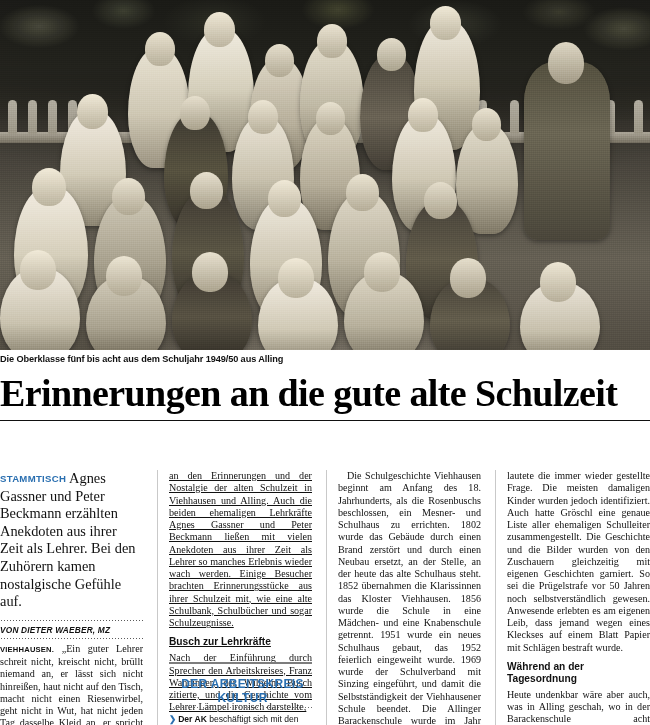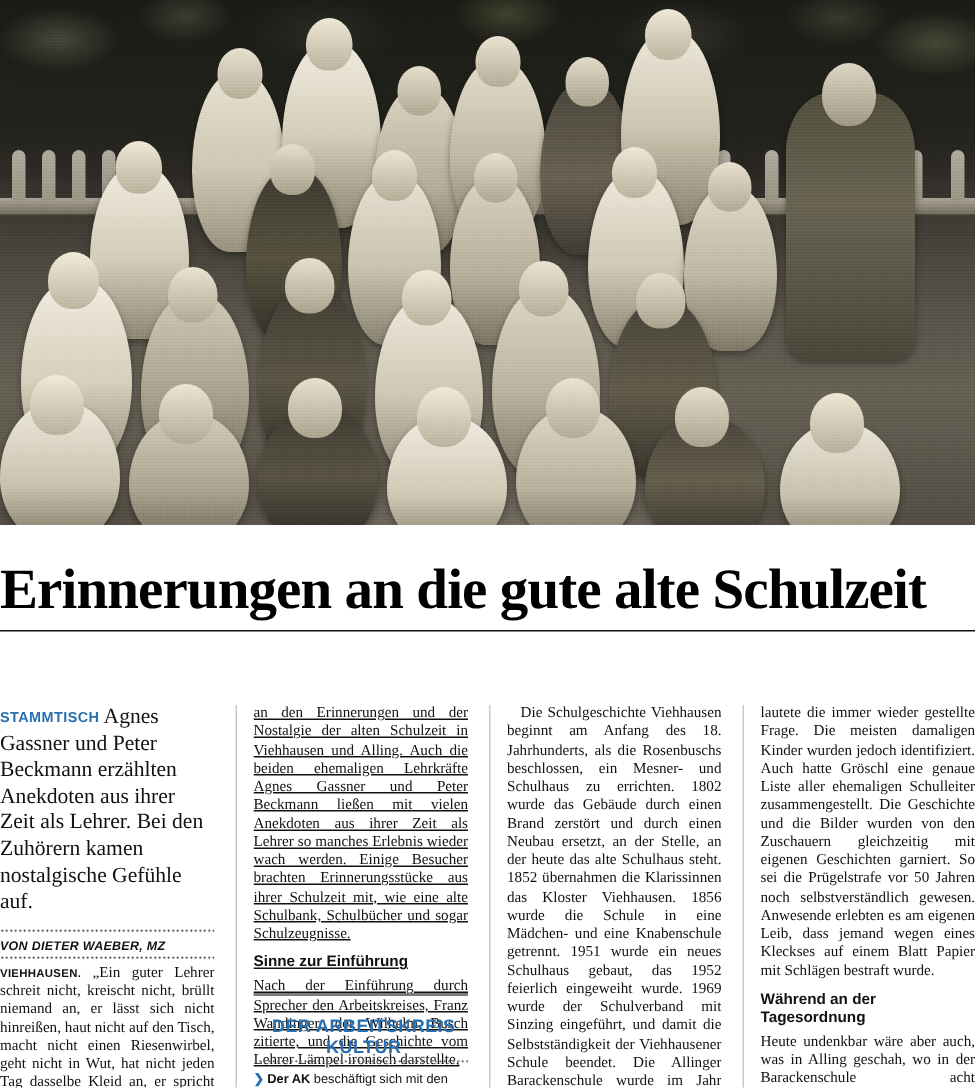--- a/index.html
+++ b/index.html
@@ -357,20 +357,21 @@
 
     <div class="figure" style="left:430px; top:278px; width:80px; height:86px; background:linear-gradient(180deg,#4a453b 0%,#635d4c 50%,#39352d 100%);"></div>
     <div class="head" style="left:450px; top:258px; width:36px; height:40px; background:linear-gradient(180deg,#e5decc,#a9a18c);"></div>
 
     <div class="figure" style="left:520px; top:282px; width:80px; height:82px; background:linear-gradient(180deg,#ebe5d9 0%,#c7c0ac 60%,#807967 100%);"></div>
     <div class="head" style="left:540px; top:262px; width:36px; height:40px; background:linear-gradient(180deg,#eee7d5,#b7af9a);"></div>
 
     <div class="photo-grain"></div>
   </div>
 
+  <div class="caption">Die Oberklasse fünf bis acht aus dem Schuljahr 1949/50 aus Alling</div>
 
   <div class="headline">Erinnerungen an die gute alte Schulzeit</div>
   <div class="rule" style="top:420px;"></div>
 
   <div class="cols">
 
     <div class="vrule" style="left:157px;"></div>
     <div class="vrule" style="left:326px;"></div>
     <div class="vrule" style="left:495px;"></div>
 
@@ -382,21 +383,21 @@
       <p class="body"><span class="place">VIEHHAUSEN.</span><span> „Ein guter Lehrer schreit nicht, kreischt nicht, brüllt niemand an, er lässt sich nicht hinreißen, haut nicht auf den Tisch, macht nicht einen Riesenwirbel, geht nicht in Wut, hat nicht jeden Tag dasselbe Kleid an, er spricht nicht die ganze Zeit. So charakterisiert die ehemalige Lehrerin, Agnes Gassner, den guten Lehrer zu ihrer Zeit. Während dieses Motto für einen guten Lehrer heute noch gilt, haben sich die Schulen seit dieser Zeit sehr verändert. Der Arbeitskreis Kultur lud deshalb zum historischen Stammtisch in den Gasthof Schwindl.</span></p>
 
     </div>
 
     <div class="col c2">
       <p class="body" style="visibility:hidden;height:0;margin:0;">x</p>
       <p class="body"></p>
       <div>
         <p class="body" style="margin-top:-0px;">an den Erinnerungen und der Nostalgie der alten Schulzeit in Viehhausen und Alling. Auch die beiden ehemaligen Lehrkräfte Agnes Gassner und Peter Beckmann ließen mit vielen Anekdoten aus ihrer Zeit als Lehrer so manches Erlebnis wieder wach werden. Einige Besucher brachten Erinnerungsstücke aus ihrer Schulzeit mit, wie eine alte Schulbank, Schulbücher und sogar Schulzeugnisse.</p>
       </div>
-      <h3 class="subhead">Sinne zur Einführung</h3>
+      <h3 class="subhead">Busch zur Lehrkräfte</h3>
       <p class="body">Nach der Einführung durch Sprecher den Arbeitskreises, Franz Wandinger, der Wilhelm Busch zitierte, und die Geschichte vom Lehrer Lämpel ironisch darstellte,</p>
     </div>
 
     <div class="col c3">
       <p class="body indent">Die Schulgeschichte Viehhausen beginnt am Anfang des 18. Jahrhunderts, als die Rosenbuschs beschlossen, ein Mesner- und Schulhaus zu errichten. 1802 wurde das Gebäude durch einen Brand zerstört und durch einen Neubau ersetzt, an der Stelle, an der heute das alte Schulhaus steht. 1852 übernahmen die Klarissinnen das Kloster Viehhausen. 1856 wurde die Schule in eine Mädchen- und eine Knabenschule getrennt. 1951 wurde ein neues Schulhaus gebaut, das 1952 feierlich eingeweiht wurde. 1969 wurde der Schulverband mit Sinzing eingeführt, und damit die Selbstständigkeit der Viehhausener Schule beendet. Die Allinger Barackenschule wurde im Jahr 1948 errichtet und im Jahr 1963 wieder aufgelöst.</p>
 
     </div>
 
     <div class="col c4">
       <p class="body">lautete die immer wieder gestellte Frage. Die meisten damaligen Kinder wurden jedoch identifiziert. Auch hatte Gröschl eine genaue Liste aller ehemaligen Schulleiter zusammengestellt. Die Geschichte und die Bilder wurden von den Zuschauern gleichzeitig mit eigenen Geschichten garniert. So sei die Prügelstrafe vor 50 Jahren noch selbstverständlich gewesen. Anwesende erlebten es am eigenen Leib, dass jemand wegen eines Kleckses auf einem Blatt Papier mit Schlägen bestraft wurde.</p>

